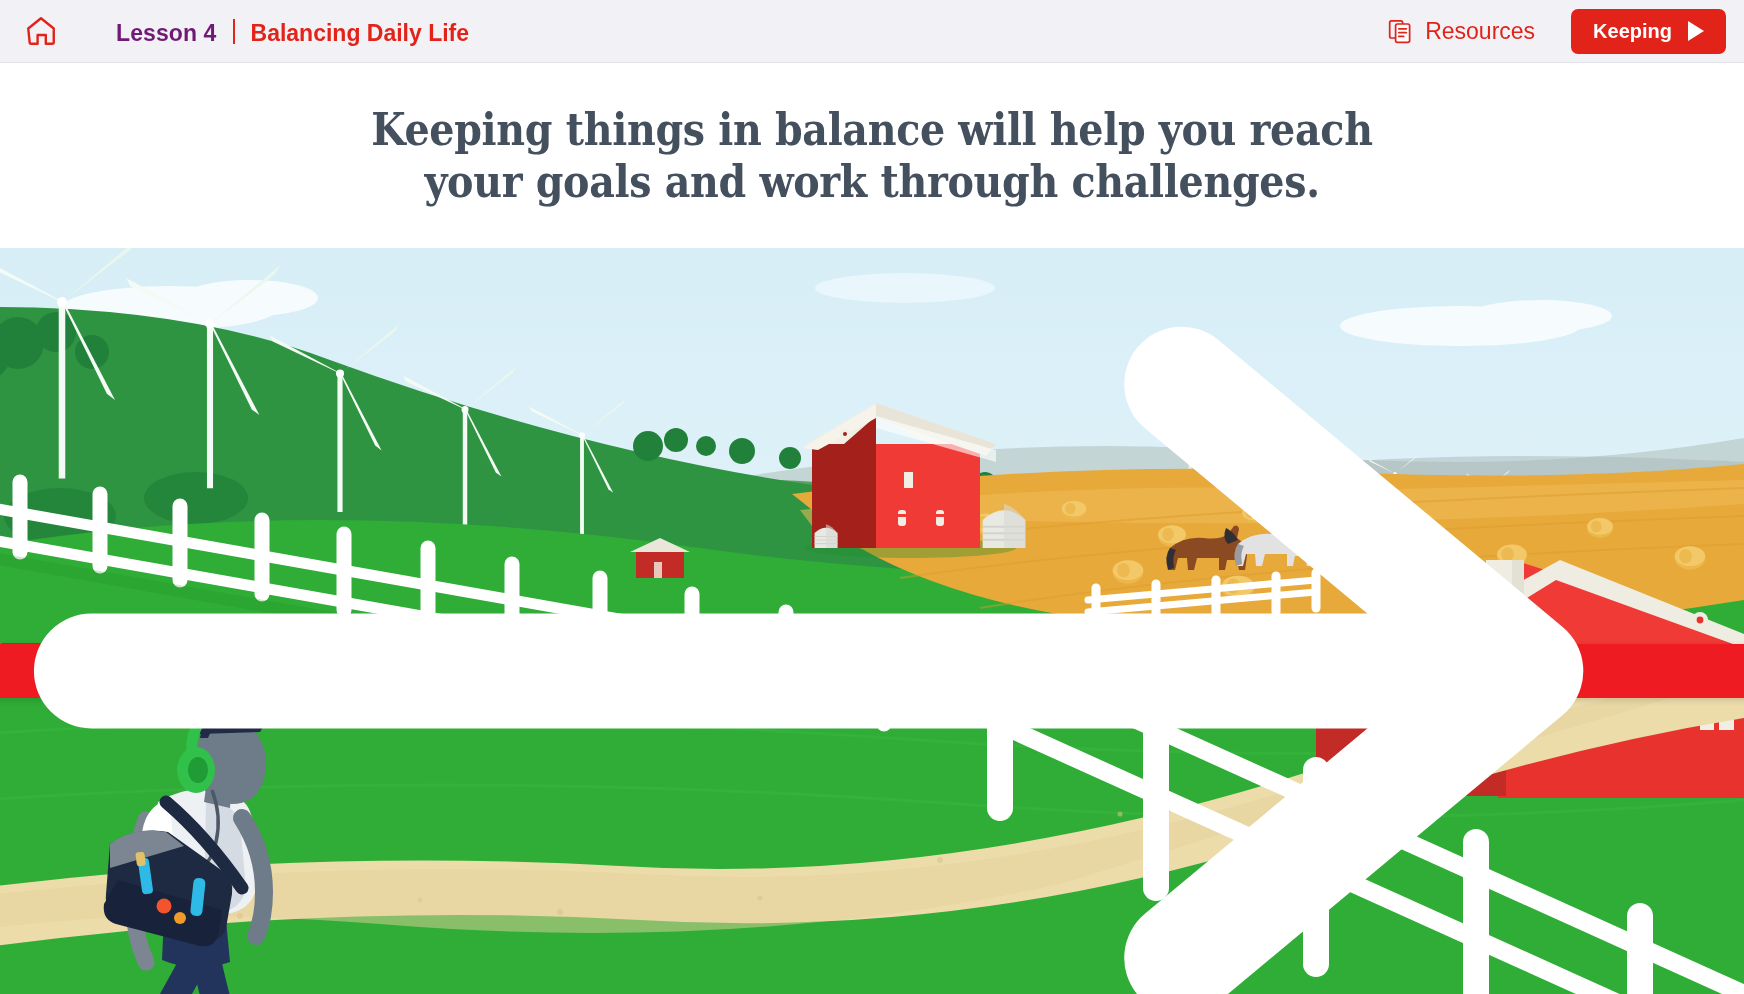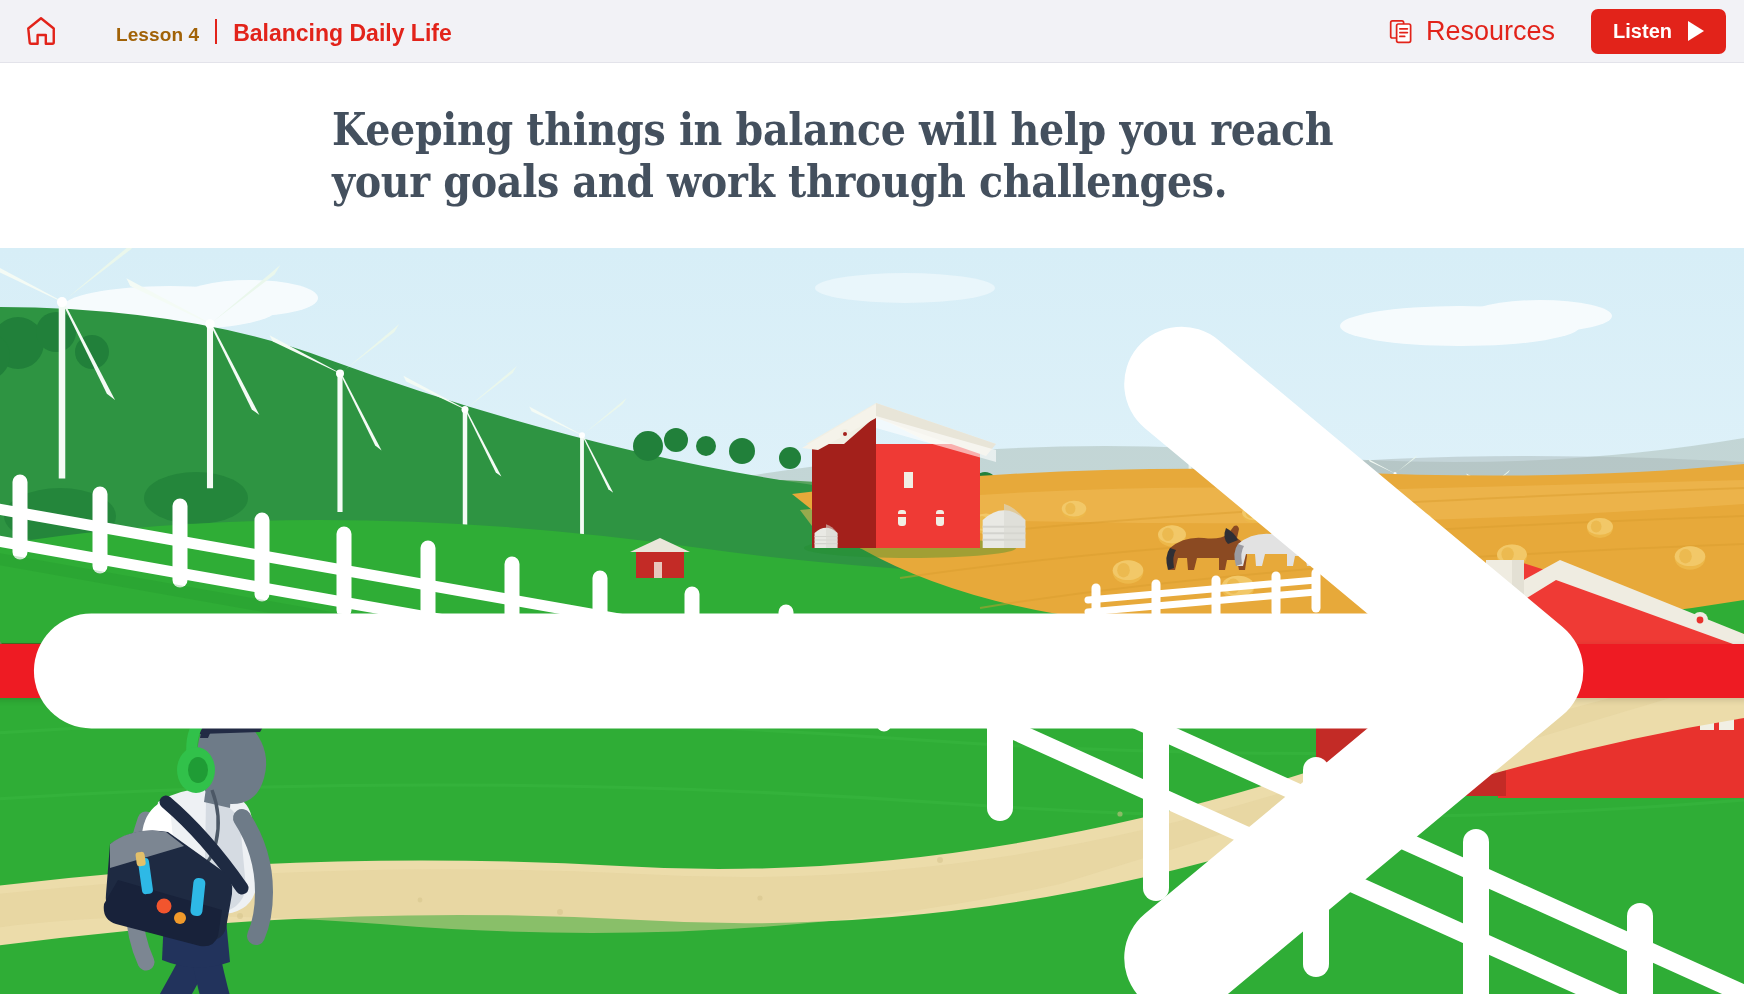--- a/index.html
+++ b/index.html
@@ -25,40 +25,40 @@
     margin-left: 18px; width: 46px; height: 46px;
     display: flex; align-items: center; justify-content: center;
     cursor: pointer; border-radius: 6px;
   }
   .breadcrumb {
     margin-left: 52px;
     display: flex; align-items: baseline; gap: 0;
     white-space: nowrap;
   }
   .lesson-num {
-    color: #a16207; font-weight: 700; font-size: 19px;
+    color: #701a75; font-weight: 700; font-size: 23px;
     letter-spacing: .1px;
   }
   .bc-divider {
     display: inline-block;
     width: 2px; height: 25px;
     background: #e2231a;
     margin: 0 16px;
     position: relative; top: 3px;
   }
   .lesson-title {
     color: #e2231a; font-weight: 700; font-size: 23px;
   }
   .header-right {
     margin-left: auto; display: flex; align-items: center;
     margin-right: 18px; gap: 36px;
   }
   .resources {
     display: flex; align-items: center; gap: 11px;
-    color: #e2231a; font-size: 27px; cursor: pointer;
+    color: #e2231a; font-size: 23px; cursor: pointer;
   }
   .listen-btn {
     background: #e2231a; color: #ffffff;
     border: none; border-radius: 7px;
     height: 45px; padding: 0 22px;
     display: flex; align-items: center; gap: 16px;
     font-size: 20px; font-weight: 700; cursor: pointer;
     font-family: "Liberation Sans", sans-serif;
   }
   .play-tri {
@@ -75,21 +75,21 @@
     background: #ffffff;
     display: flex; align-items: center; justify-content: center;
     z-index: 20;
   }
   .headline {
     font-family: "DejaVu Serif", serif;
     font-weight: 700;
     font-size: 44px;
     line-height: 1.16;
     color: #44505e;
-    text-align: left;
+    text-align: center;
     max-width: 1080px;
     letter-spacing: -0.3px;
     font-stretch: condensed;
   }
 
   
   .scene {
     position: absolute; top: 248px; left: 0;
     width: 1744px; height: 746px;
     overflow: hidden;
@@ -148,21 +148,21 @@
           <rect x="1.5" y="3.5" width="12" height="16" rx="1.6"></rect>
           <rect x="7" y="6.5" width="13" height="17" rx="1.6" fill="#ffffff"></rect>
           <line x1="10" y1="11" x2="17" y2="11"></line>
           <line x1="10" y1="14.5" x2="17" y2="14.5"></line>
           <line x1="10" y1="18" x2="14.5" y2="18"></line>
         </svg>
         <span>Resources</span>
       </div>
 
       <button class="listen-btn">
-        <span>Listen</span>
+        <span>Keeping</span>
         <span class="play-tri"></span>
       </button>
 
     </div>
   </div>
 
   <div class="headline-wrap">
     <h1 class="headline">Keeping things in balance will help you reach your goals and work through challenges.</h1>
   </div>
 

